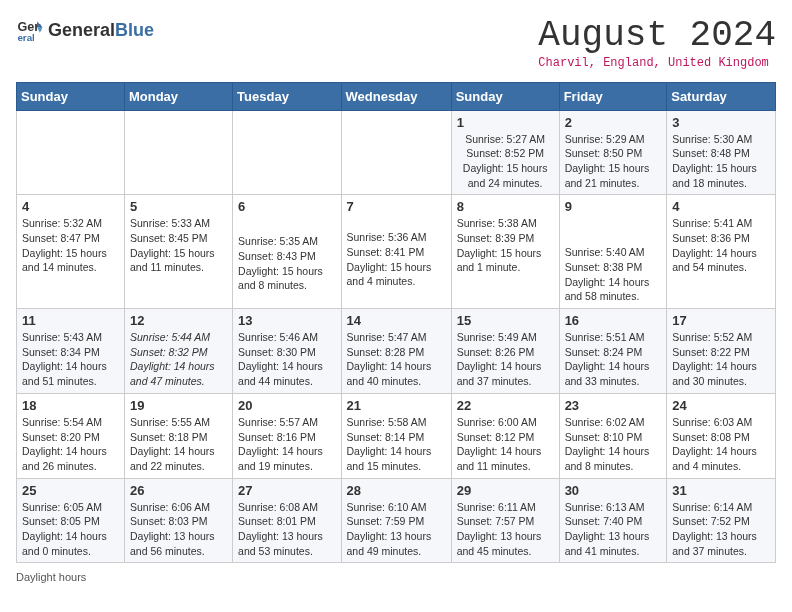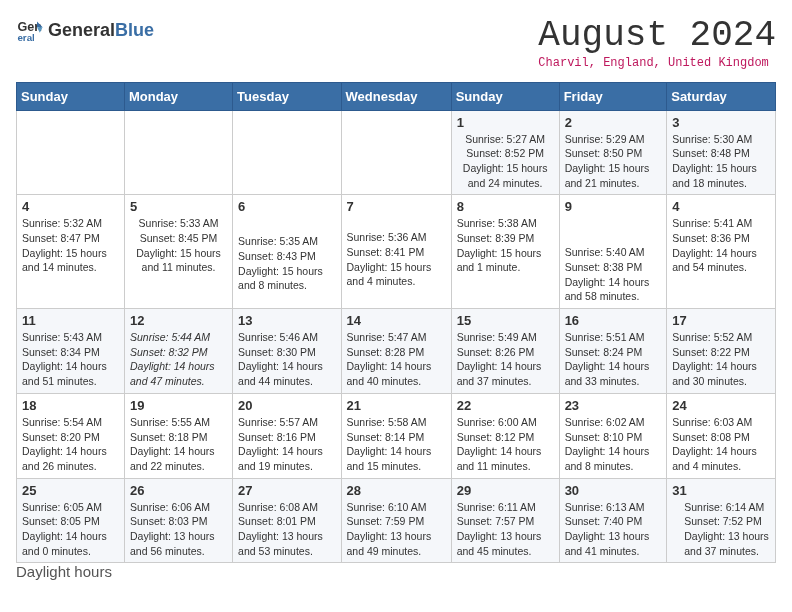--- a/index.html
+++ b/index.html
@@ -75,21 +75,22 @@
     }
     .day-info {
       color: #333;
       line-height: 1.4;
       font-size: 10.5px;
     }
     .empty-cell {
       background: #fff !important;
     }
     .footer-note {
-      font-size: 15px;
+      margin-top: 8px;
+      font-size: 11px;
       color: #555;
     }
   </style>
 </head>
 <body>
 
 <div class="header-area">
   <div class="logo">
     <svg class="logo-icon" viewBox="0 0 40 40">
       <text x="2" y="22" font-size="18" font-weight="bold" fill="#333">Gen</text>
@@ -149,21 +150,21 @@
       </tr>
       <tr>
         <td>
           <span class="day-number">4</span>
           <div class="day-info" style="white-space: pre-line;">Sunrise: 5:32 AM
 Sunset: 8:47 PM
 Daylight: 15 hours and 14 minutes.</div>
         </td>
         <td>
           <span class="day-number">5</span>
-          <div class="day-info" style="white-space: pre-line; text-align: center;">Sunrise: 5:33 AM
+          <div class="day-info" style="white-space: pre-line;">Sunrise: 5:33 AM
 Sunset: 8:45 PM
 Daylight: 15 hours and 11 minutes.</div>
         </td>
         <td>
           <span class="day-number">6</span>
           <div class="day-info" style="white-space: pre-line; margin-top: 20px;">Sunrise: 5:35 AM
 Sunset: 8:43 PM
 Daylight: 15 hours and 8 minutes.</div>
         </td>
         <td>
@@ -311,21 +312,21 @@
 Daylight: 13 hours and 45 minutes.</div>
         </td>
         <td>
           <span class="day-number">30</span>
           <div class="day-info" style="white-space: pre-line;">Sunrise: 6:13 AM
 Sunset: 7:40 PM
 Daylight: 13 hours and 41 minutes.</div>
         </td>
         <td>
           <span class="day-number">31</span>
-          <div class="day-info" style="white-space: pre-line; margin-left: 12px;">Sunrise: 6:14 AM
+          <div class="day-info" style="white-space: pre-line;">Sunrise: 6:14 AM
 Sunset: 7:52 PM
 Daylight: 13 hours and 37 minutes.</div>
         </td>
       </tr>
     </tbody>
 </table>
 
 <div class="footer-note">Daylight hours</div>
 
 </body></html>

